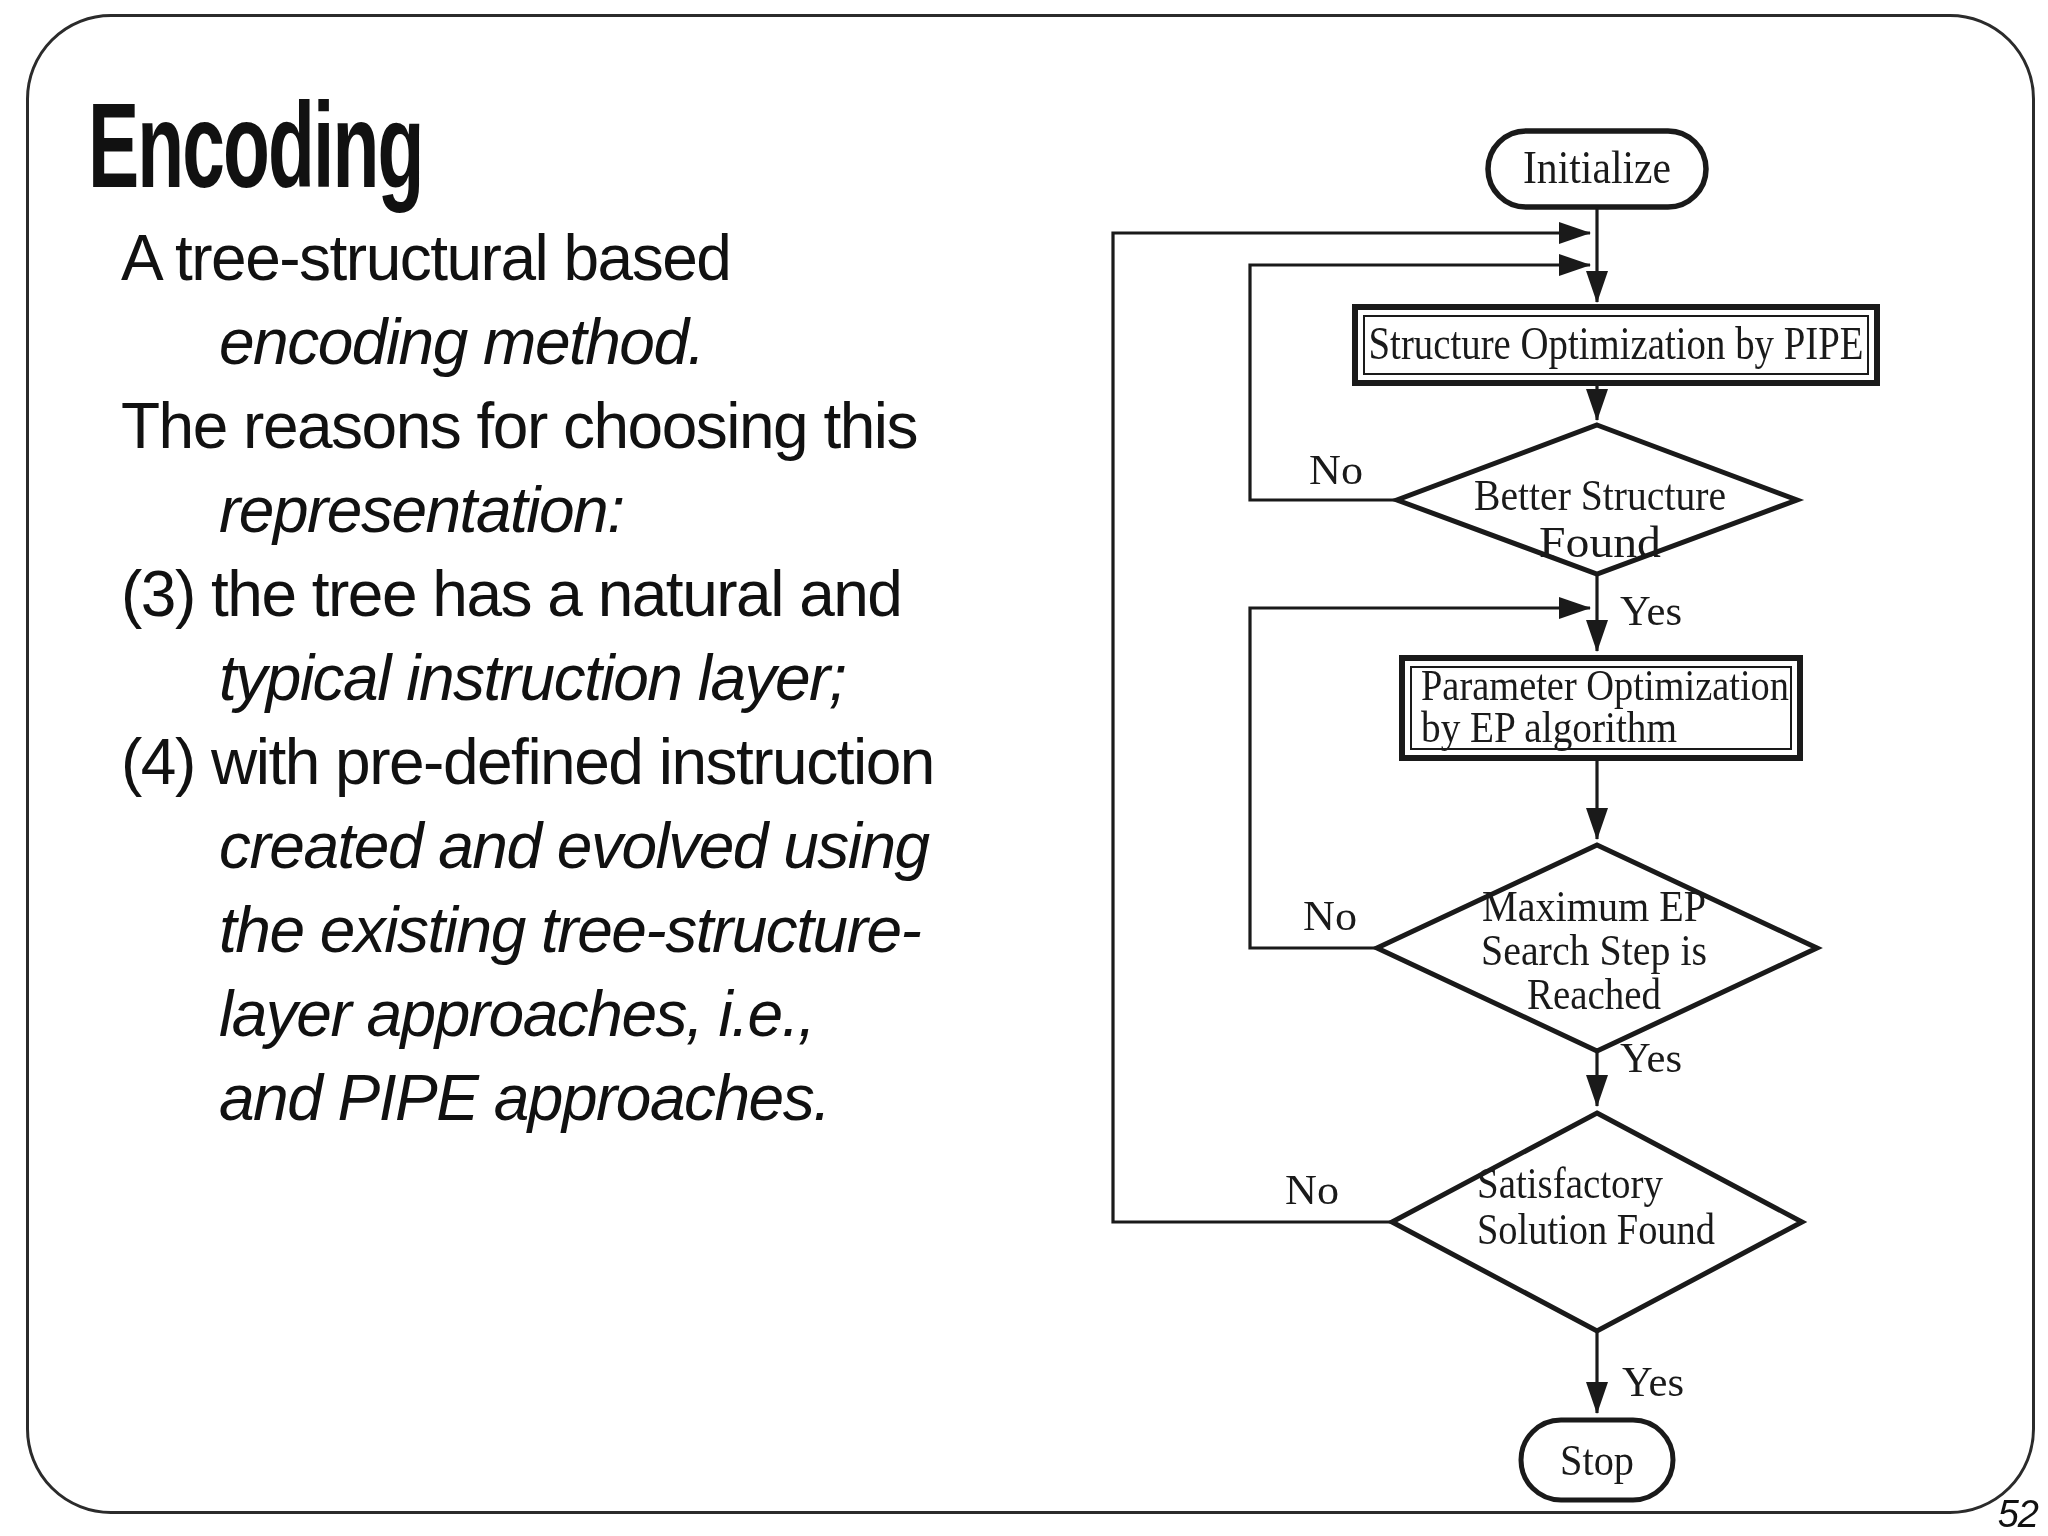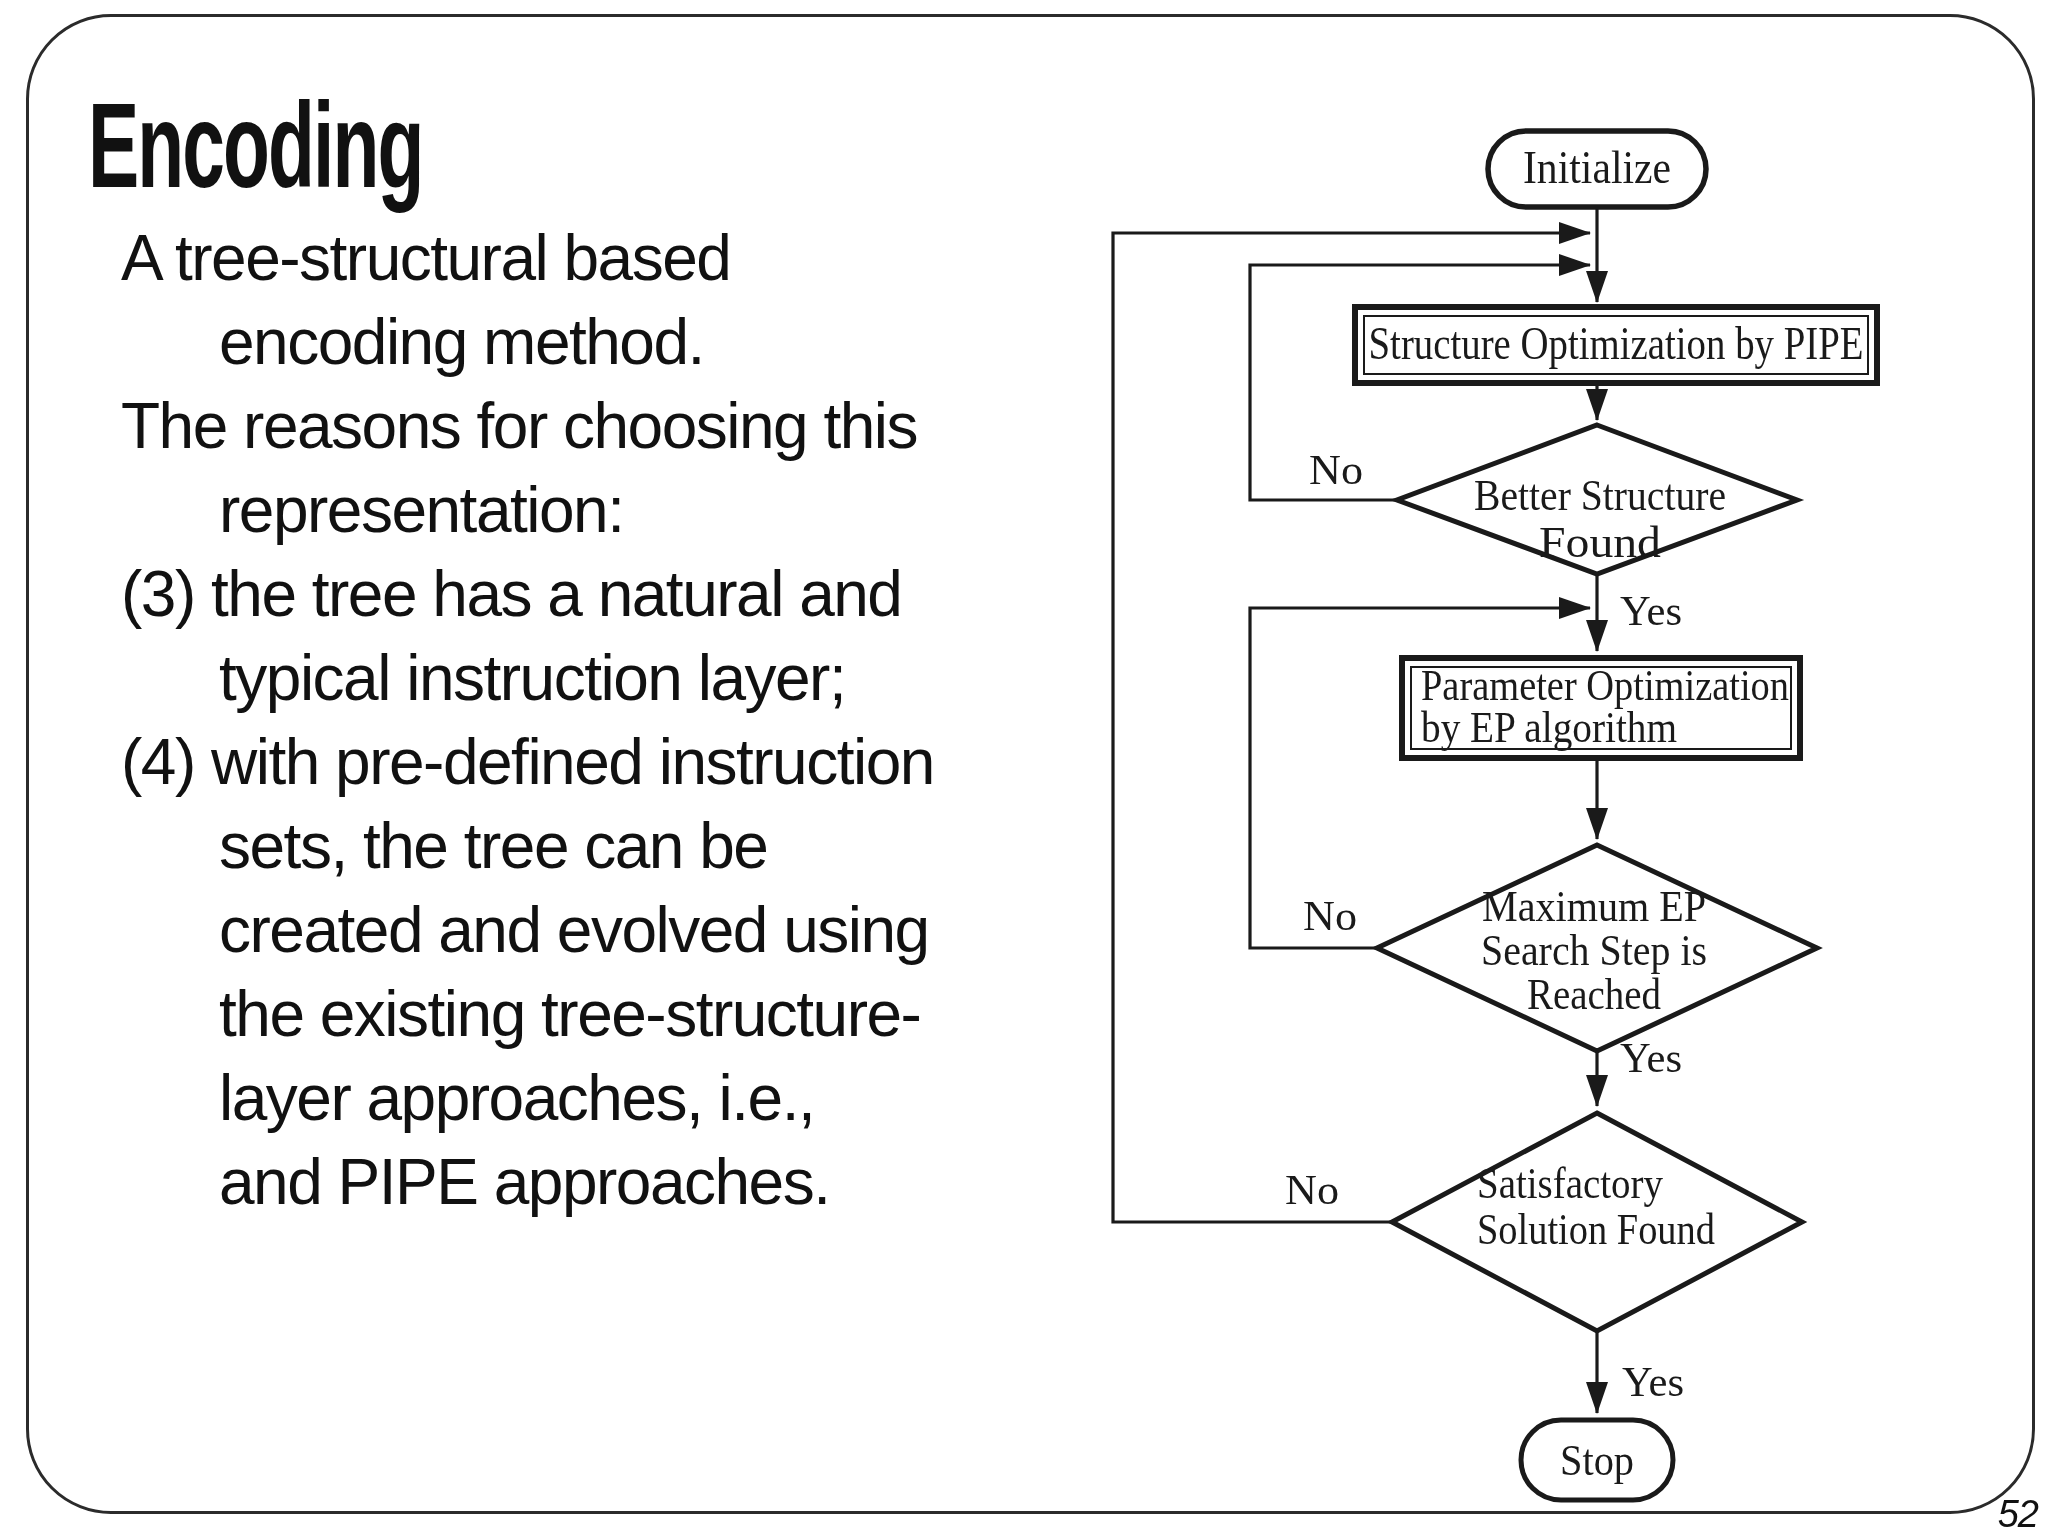--- a/index.html
+++ b/index.html
@@ -6,21 +6,21 @@
   body{width:2048px;height:1536px;position:relative;overflow:hidden;
        font-family:"Liberation Sans",sans-serif;color:#111;}
   .frame{position:absolute;left:26px;top:14px;width:2009px;height:1500px;
          border:3px solid #2b2b2b;border-radius:85px;box-sizing:border-box;}
   .title{position:absolute;left:88px;top:85px;margin:0;
          font-size:120px;line-height:120px;font-weight:bold;letter-spacing:-3px;
          transform:scaleX(0.64);transform-origin:left top;white-space:nowrap;}
   .bodytext{position:absolute;left:97px;top:216px;width:1010px;
             font-size:64px;line-height:84px;letter-spacing:-1.5px;margin-left:24px;}
   .bodytext .ln{white-space:nowrap;}
-  .bodytext .ind{padding-left:98px;}
+  .bodytext .ind{padding-left:98px;font-style:italic;}
   .pagenum{position:absolute;right:10px;bottom:0px;font-size:38px;letter-spacing:-1px;font-style:italic;}
   svg.flow{position:absolute;left:0;top:0;}
   .shape{fill:#ffffff;stroke:#1a1a1a;}
   .edge{fill:none;stroke:#1a1a1a;stroke-width:3.2;}
   text{fill:#1a1a1a;font-family:"Liberation Serif",serif;}
 </style>
 </head>
 <body>
 
 <div class="frame"></div>
@@ -28,21 +28,20 @@
 <h1 class="title">Encoding</h1>
 
 <div class="bodytext">
   <div class="ln">A tree-structural based</div>
   <div class="ln ind">encoding method.</div>
   <div class="ln">The reasons for choosing this</div>
   <div class="ln ind">representation:</div>
   <div class="ln">(3) the tree has a natural and</div>
   <div class="ln ind">typical instruction layer;</div>
   <div class="ln">(4) with pre-defined instruction</div>
-  <div class="ln ind">sets, the tree can be</div>
   <div class="ln ind">created and evolved using</div>
   <div class="ln ind">the existing tree-structure-</div>
   <div class="ln ind">layer approaches, i.e.,</div>
   <div class="ln ind">and PIPE approaches.</div>
 </div>
 
 <svg class="flow" width="2048" height="1536" viewBox="0 0 2048 1536">
   <defs>
     <marker id="arrow" markerUnits="userSpaceOnUse" markerWidth="34" markerHeight="24" refX="32" refY="12" orient="auto">
       <path d="M1,1 L33,12 L1,23 Z" fill="#1a1a1a"></path>

